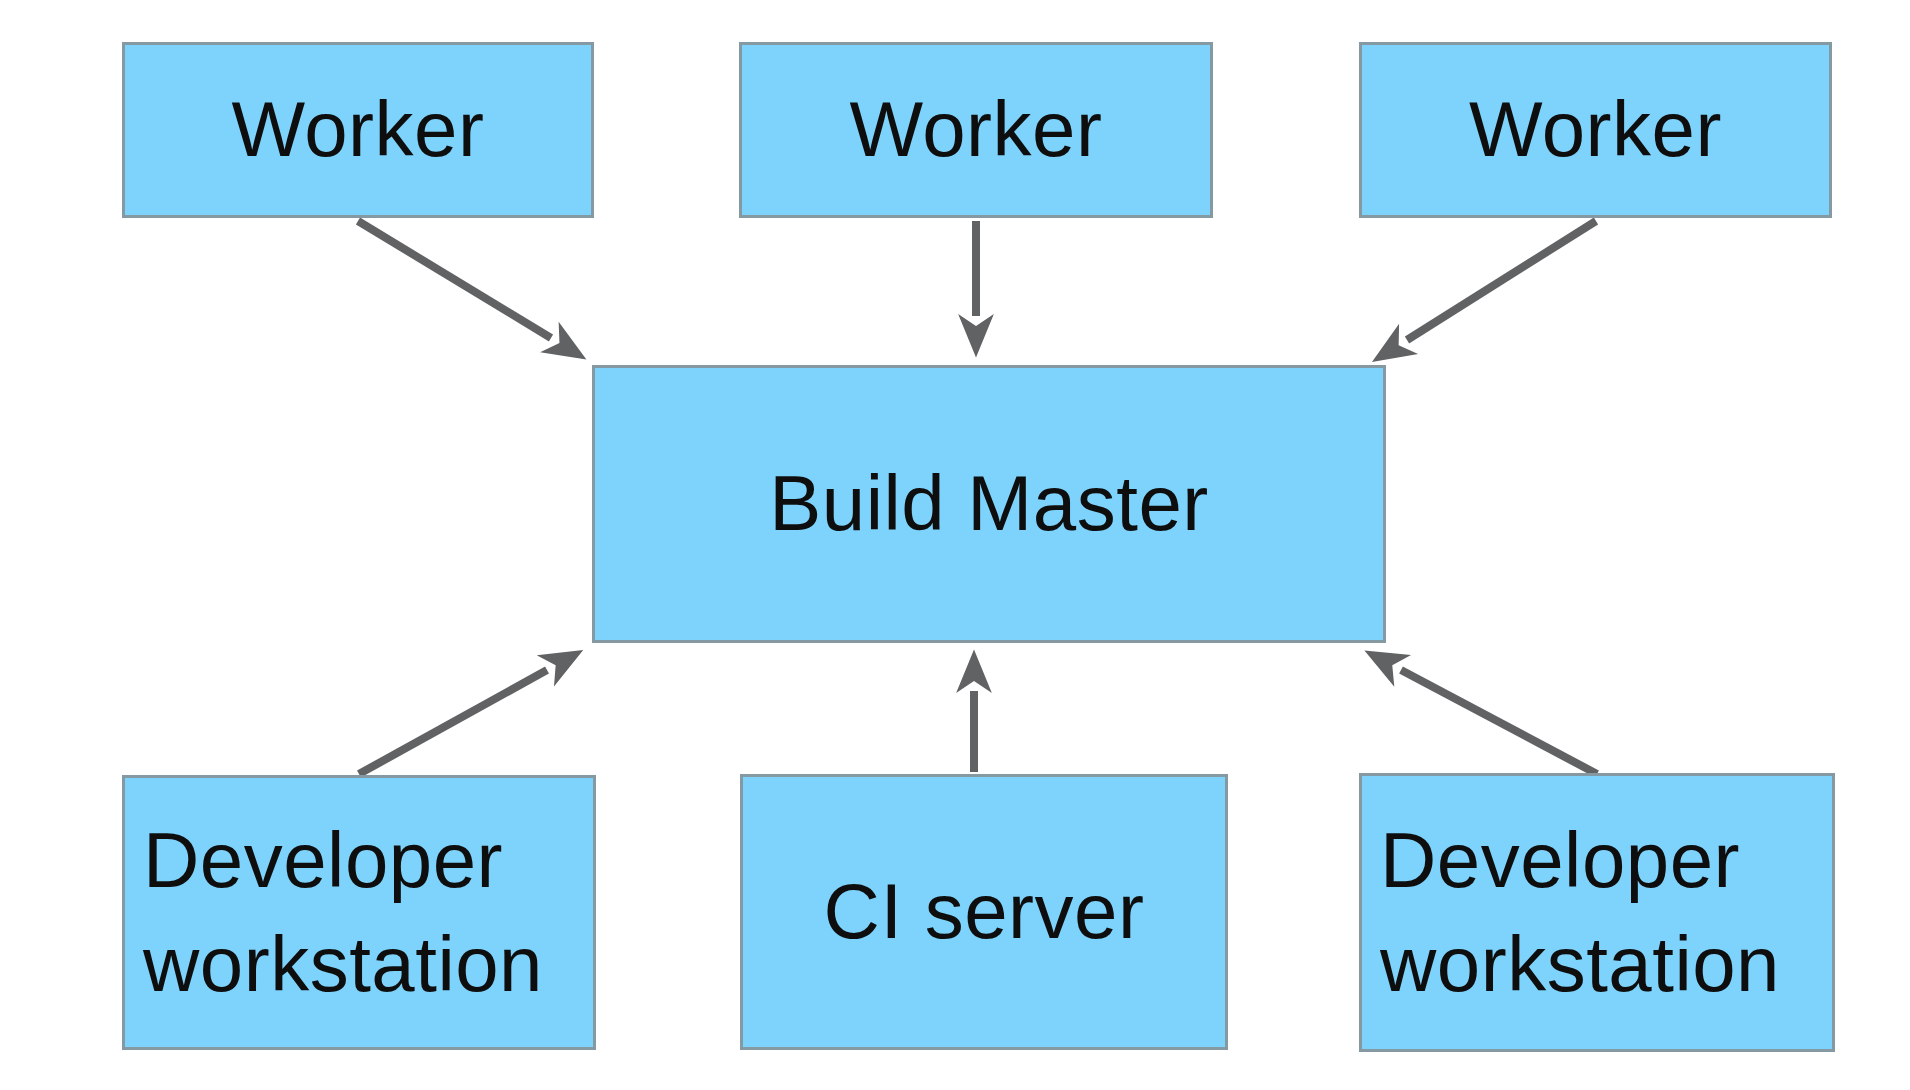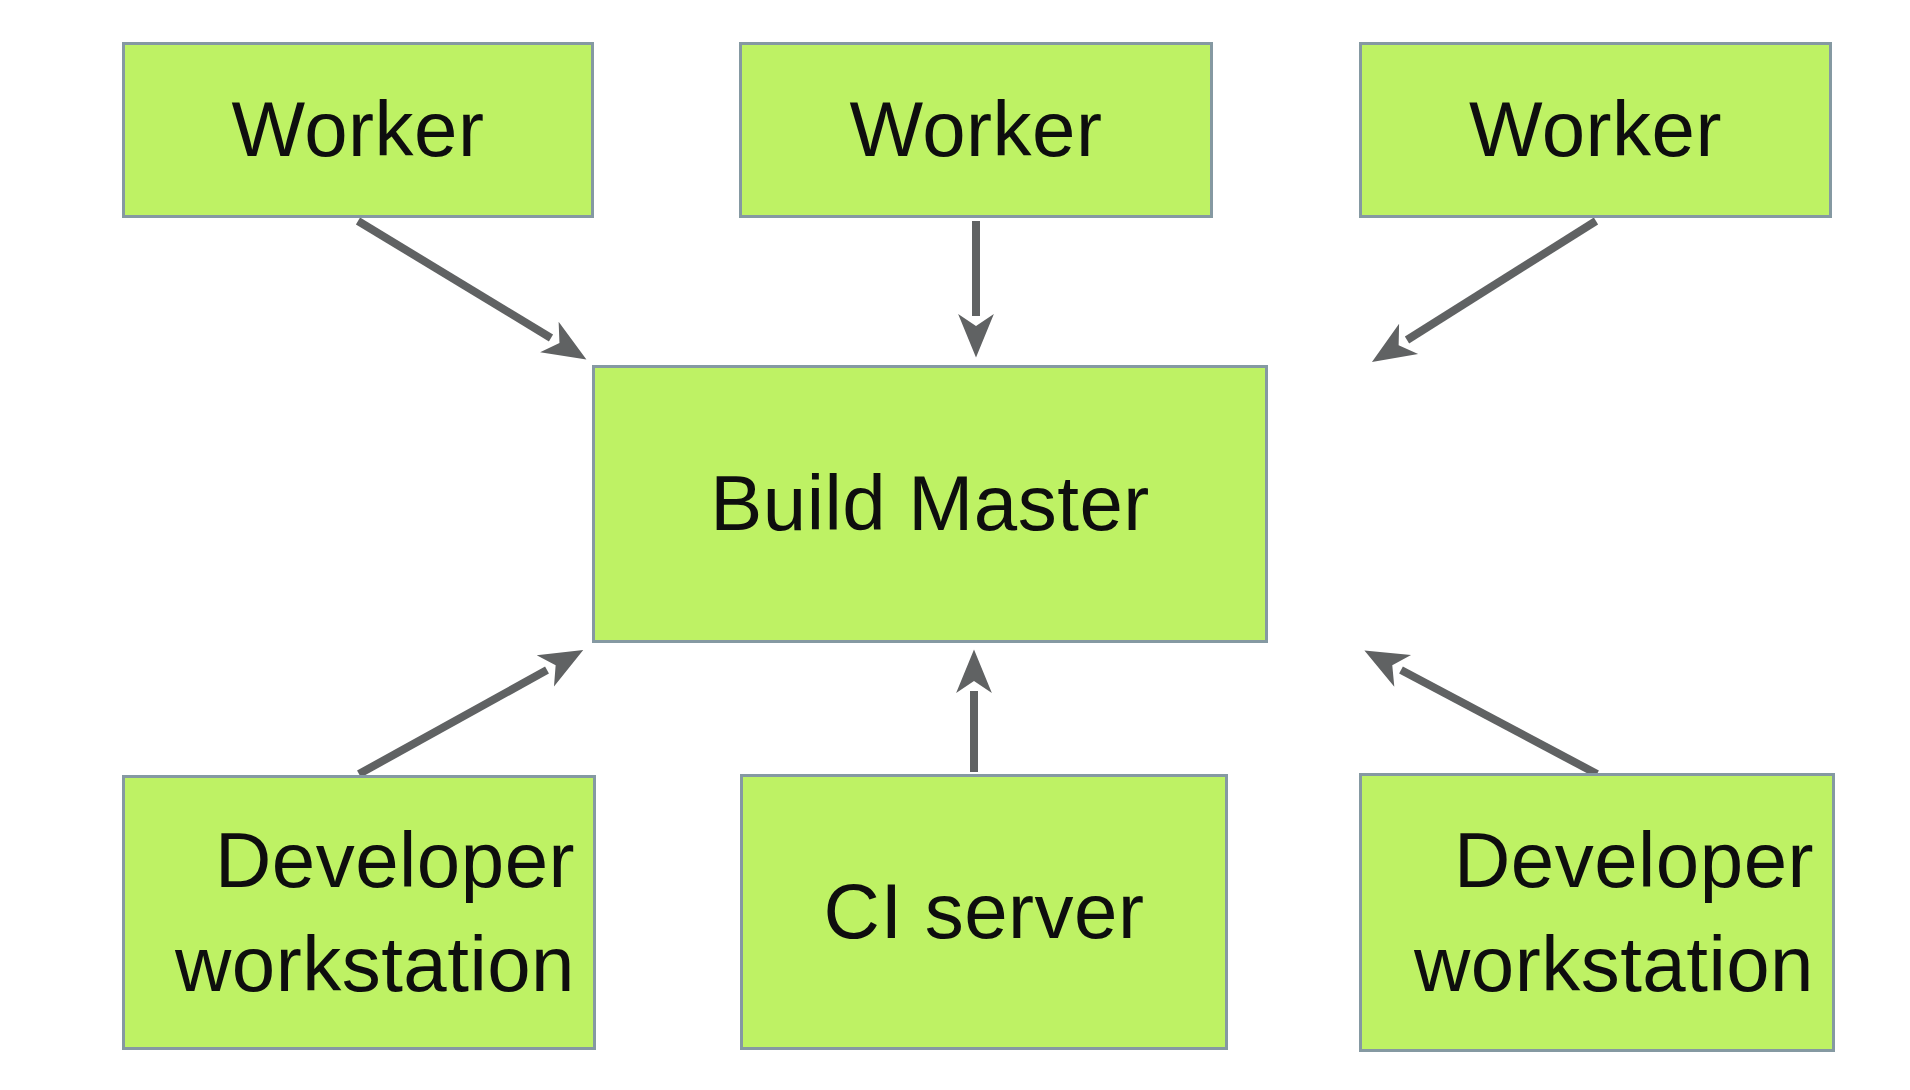--- a/index.html
+++ b/index.html
@@ -20,41 +20,41 @@
   .arrow-layer {
     position: absolute;
     left: 0;
     top: 0;
     width: 1910px;
     height: 1090px;
     pointer-events: none;
   }
   .node {
     position: absolute;
-    background: #bef264;
+    background: #7dd3fc;
     border: 3px solid #8599a2;
     box-sizing: border-box;
     display: flex;
     align-items: center;
     justify-content: center;
-    text-align: right;
+    text-align: left;
     color: #0e0e0e;
     font-size: 78px;
     line-height: 1.33;
     letter-spacing: 0.5px;
   }
   .node .label {
     padding: 0 18px;
   }
   
   .worker-1 { left: 122px; top: 42px;  width: 472px; height: 176px; }
   .worker-2 { left: 739px; top: 42px;  width: 474px; height: 176px; }
   .worker-3 { left: 1359px; top: 42px; width: 473px; height: 176px; }
   
-  .build-master { left: 592px; top: 365px; width: 676px; height: 278px; }
+  .build-master { left: 592px; top: 365px; width: 794px; height: 278px; }
   
   .dev-left  { left: 122px;  top: 775px; width: 474px; height: 275px; }
   .ci-server { left: 740px;  top: 774px; width: 488px; height: 276px; }
   .dev-right { left: 1359px; top: 773px; width: 476px; height: 279px; }
 </style>
 </head>
 <body>
 
 <div class="canvas">
 

